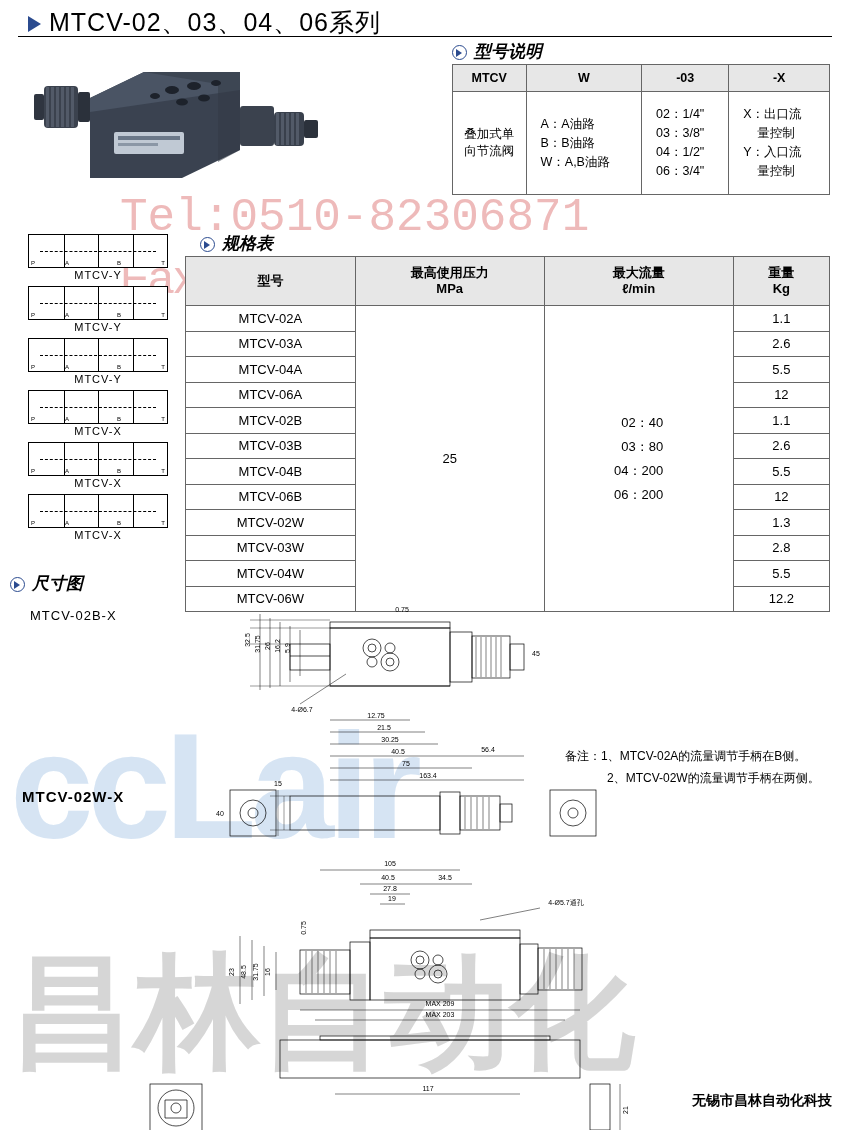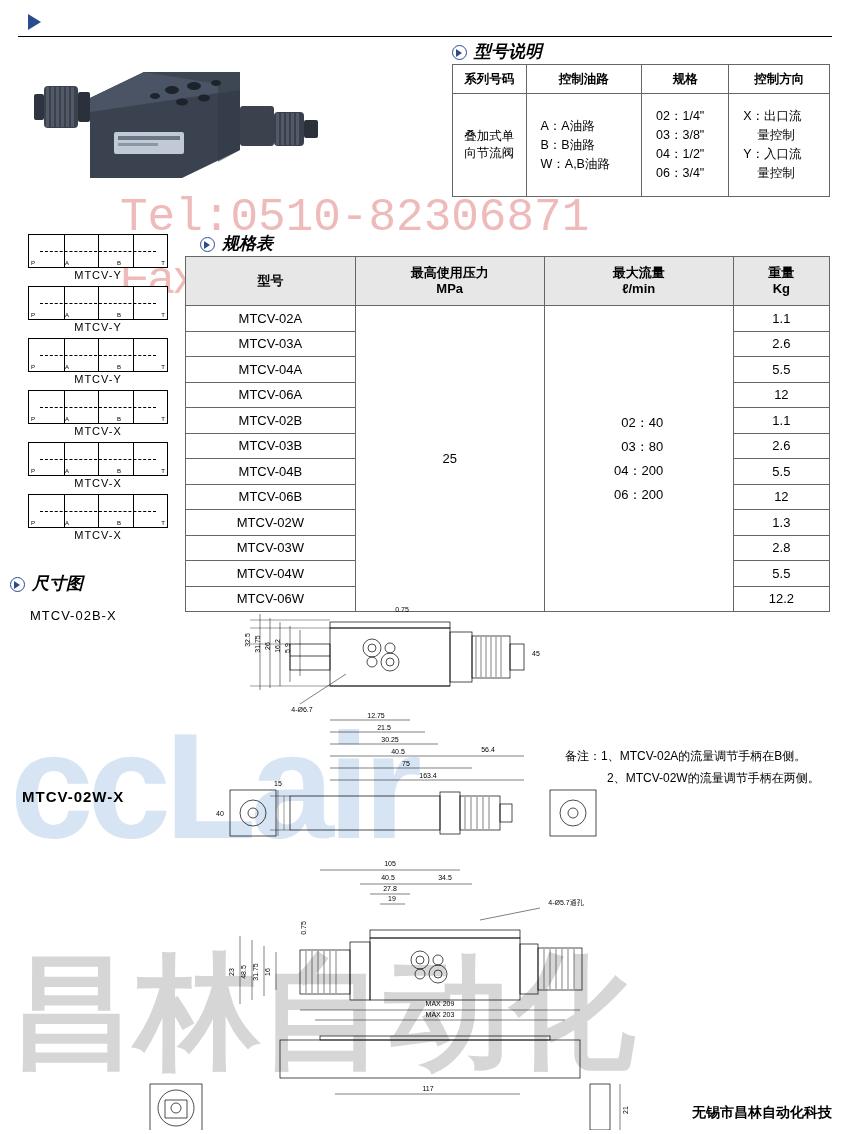--- a/index.html
+++ b/index.html
@@ -61,32 +61,32 @@
   #dim-label-1{top:608px;left:30px;font-size:13px;font-weight:normal;letter-spacing:1px;}
   #dim-label-2{top:788px;left:22px;font-size:15px;font-weight:bold;letter-spacing:1px;}
 
   #note{top:745px;left:565px;font-size:12px;line-height:22px;}
 
   
   #wm-tel{top:192px;left:120px;font-size:46px;color:#e9a3a3;opacity:.75;white-space:nowrap;font-family:Liberation Mono, monospace;}
   #wm-fax{top:250px;left:120px;font-size:46px;color:#e9a3a3;opacity:.75;white-space:nowrap;}
   #wm-blue{top:700px;left:10px;font-size:150px;color:#cfe0f2;opacity:.85;font-weight:bold;white-space:nowrap;letter-spacing:-6px;}
   #wm-gray{top:930px;left:10px;font-size:125px;color:#c9c9c9;opacity:.75;font-weight:bold;white-space:nowrap;}
-  #company{bottom:12px;right:18px;font-size:14px;font-weight:bold;color:#000;text-align:right;}
+  #company{bottom:24px;right:18px;font-size:14px;font-weight:bold;color:#000;text-align:right;}
 
   
   #drawing{top:600px;left:150px;width:520px;height:520px;}
   #drawing2{top:860px;left:120px;width:560px;height:260px;}
   .dwg-text{font-size:7px;fill:#000;font-family:"Liberation Sans",sans-serif;}
 </style>
 </head>
 <body>
 
 <div class="abs" id="page-title">
-  <span class="tri"></span>
+  <span class="tri"></span><span>MTCV-02、03、04、06系列</span>
 </div>
 <div class="abs" style="top:36px;left:18px;width:814px;height:0;border-top:1px solid #000;"></div>
 
 <div class="abs" id="valve-photo">
   <svg width="310" height="150" viewBox="0 0 310 150">
 
     <g>
       <rect x="12" y="48" width="10" height="26" rx="2" fill="#2f3540"></rect>
       <rect x="22" y="40" width="34" height="42" rx="4" fill="#3b424e"></rect>
       <g fill="#525a68">
@@ -131,25 +131,25 @@
     </g>
   </svg>
 </div>
 
 <div class="abs" id="model-sec">
   <span class="circ-arrow"></span><span class="sec-title">型号说明</span>
 </div>
 
 <table class="abs" id="model-table">
   <tbody>
-  <tr class="r2">
-    <td>系列号码</td>
-    <td>控制油路</td>
-    <td>规格</td>
-    <td>控制方向</td>
+      <tr class="hrow">
+    <td>MTCV</td>
+    <td>W</td>
+    <td>-03</td>
+    <td>-X</td>
   </tr>
   <tr class="r3">
     <td>
       <div>叠加式单</div>
       <div>向节流阀</div>
     </td>
     <td class="cellL">
       <div>A：A油路</div>
       <div>B：B油路</div>
       <div>W：A,B油路</div>

